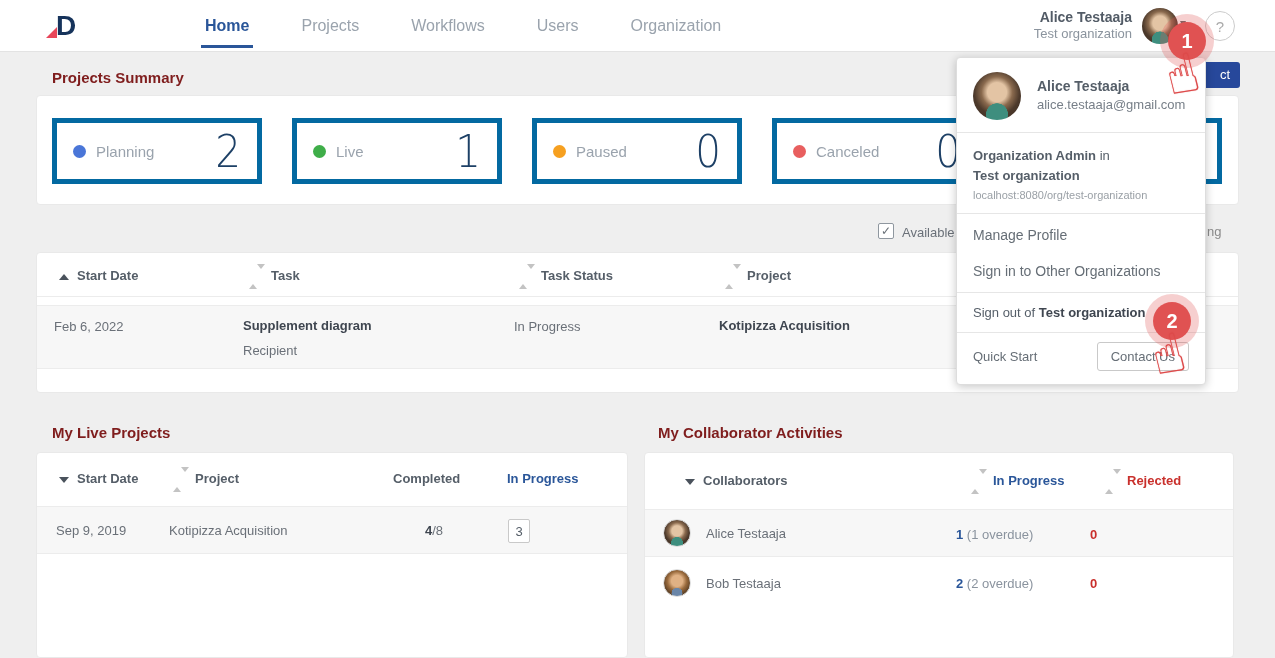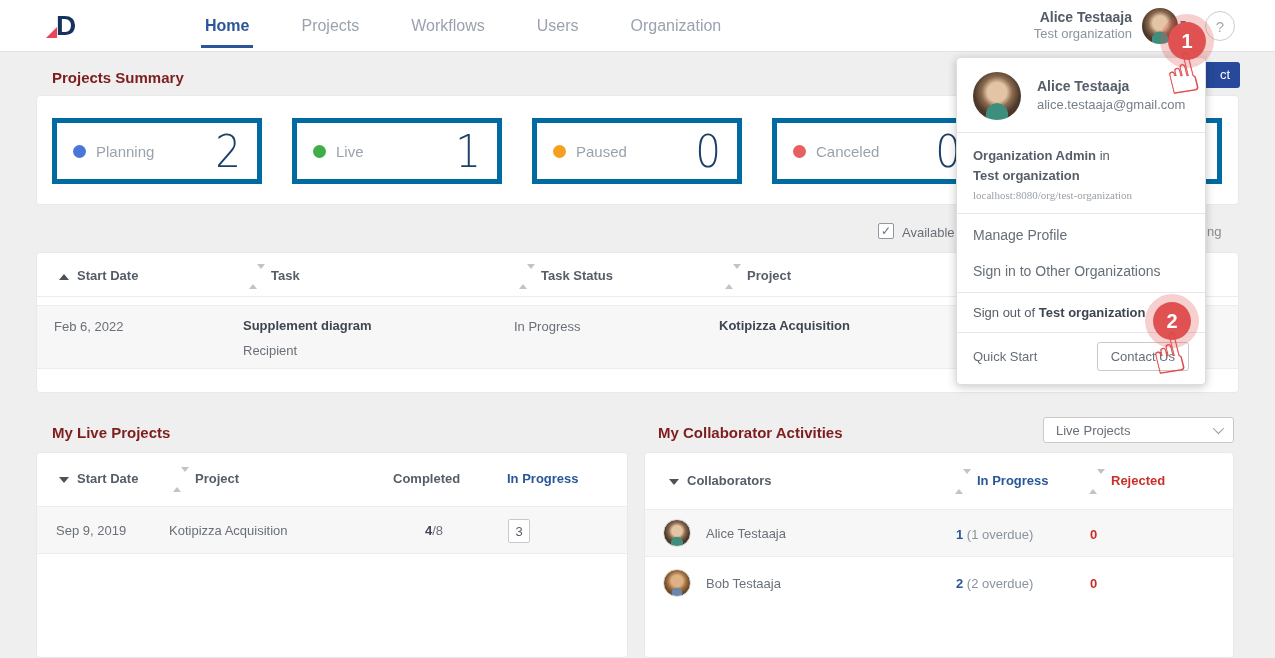--- a/index.html
+++ b/index.html
@@ -71,21 +71,21 @@
   .dropdown { position:absolute; left:956px; top:57px; width:250px; background:#fff; border:1px solid #ddd; border-radius:4px;
       box-shadow:0 2px 10px rgba(0,0,0,.22); z-index:50; }
   .dd-profile { display:flex; gap:16px; padding:14px 16px 12px; align-items:flex-start; }
   .dd-profile .avatar { width:48px; height:48px; flex:none; }
   .dd-name { font-size:14px; font-weight:700; color:#555e68; margin-top:6px; }
   .dd-email { font-size:13px; color:#777f88; margin-top:3px; }
   .dd-div { height:1px; background:#e6e6e6; }
   .dd-org { padding:13px 16px 12px; }
   .dd-org-line1 { font-size:13px; color:#555e68; line-height:20px; }
   .dd-org-line2 { font-size:13px; font-weight:700; color:#555e68; line-height:20px; }
-  .dd-org-url { font-size:11px; color:#9aa0a6; margin-top:3px;font-family:Liberation Serif, serif; }
+  .dd-org-url { font-size:11px; color:#9aa0a6; margin-top:3px; }
   .dd-item { padding:10px 16px; font-size:14px; color:#666e76; cursor:pointer; }
   .dd-signout { padding:12px 16px; font-size:13px; color:#555e68; cursor:pointer; }
   .dd-bottom { padding:9px 16px 13px; display:flex; align-items:center; justify-content:space-between; }
   .dd-quick { font-size:13px; color:#666e76; cursor:pointer; }
   .contact-btn { border:1px solid #c9c9c9; border-radius:3px; background:#fff; padding:6px 13px; font-size:13px; color:#666e76; cursor:pointer;
       font-family:"Liberation Sans", sans-serif; }
   
   .blue-btn-frag { position:absolute; left:1150px; top:62px; width:90px; height:26px; background:#27489b; border-radius:3px; z-index:10;
       color:#fff; font-size:13px; text-align:right; padding-right:10px; line-height:26px; cursor:pointer; }
   
@@ -198,26 +198,22 @@
     </div>
     <div class="rowband" style="top:53px; height:48px;">
       <span class="cell" style="left:19px; top:16px;">Sep 9, 2019</span>
       <span class="cell" style="left:132px; top:16px;">Kotipizza Acquisition</span>
       <span class="cell" style="left:356px; top:16px;margin-left:32px;"><span class="bold">4</span><span>/8</span></span>
       <span class="count-box" style="left:471px; top:12px;">3</span>
     </div>
   </div>
 
   <div class="sec-h" style="left:658px; top:424px;">My Collaborator Activities</div>
-  <div class="select">
-    <span>Live Projects</span>
-    <span class="chev"></span>
-  </div>
   <div class="panel" style="left:644px; top:452px; width:590px; height:206px;">
-    <div style="position:absolute; left:0; right:0; top:0; height:52px;padding-left:36px;">
+    <div style="position:absolute; left:16px; right:0; top:0; height:52px;padding-left:36px;">
       <div class="th" style="position:absolute; left:24px; top:20px;">
         <span class="tri-dn"></span><span>Collaborators</span>
       </div>
       <div class="th blue" style="position:absolute; left:310px; top:20px;">
         <span class="sort"><span class="up"></span><span class="dn"></span></span><span>In Progress</span>
       </div>
       <div class="th red" style="position:absolute; left:444px; top:20px;">
         <span class="sort"><span class="up"></span><span class="dn"></span></span><span>Rejected</span>
       </div>
     </div>

